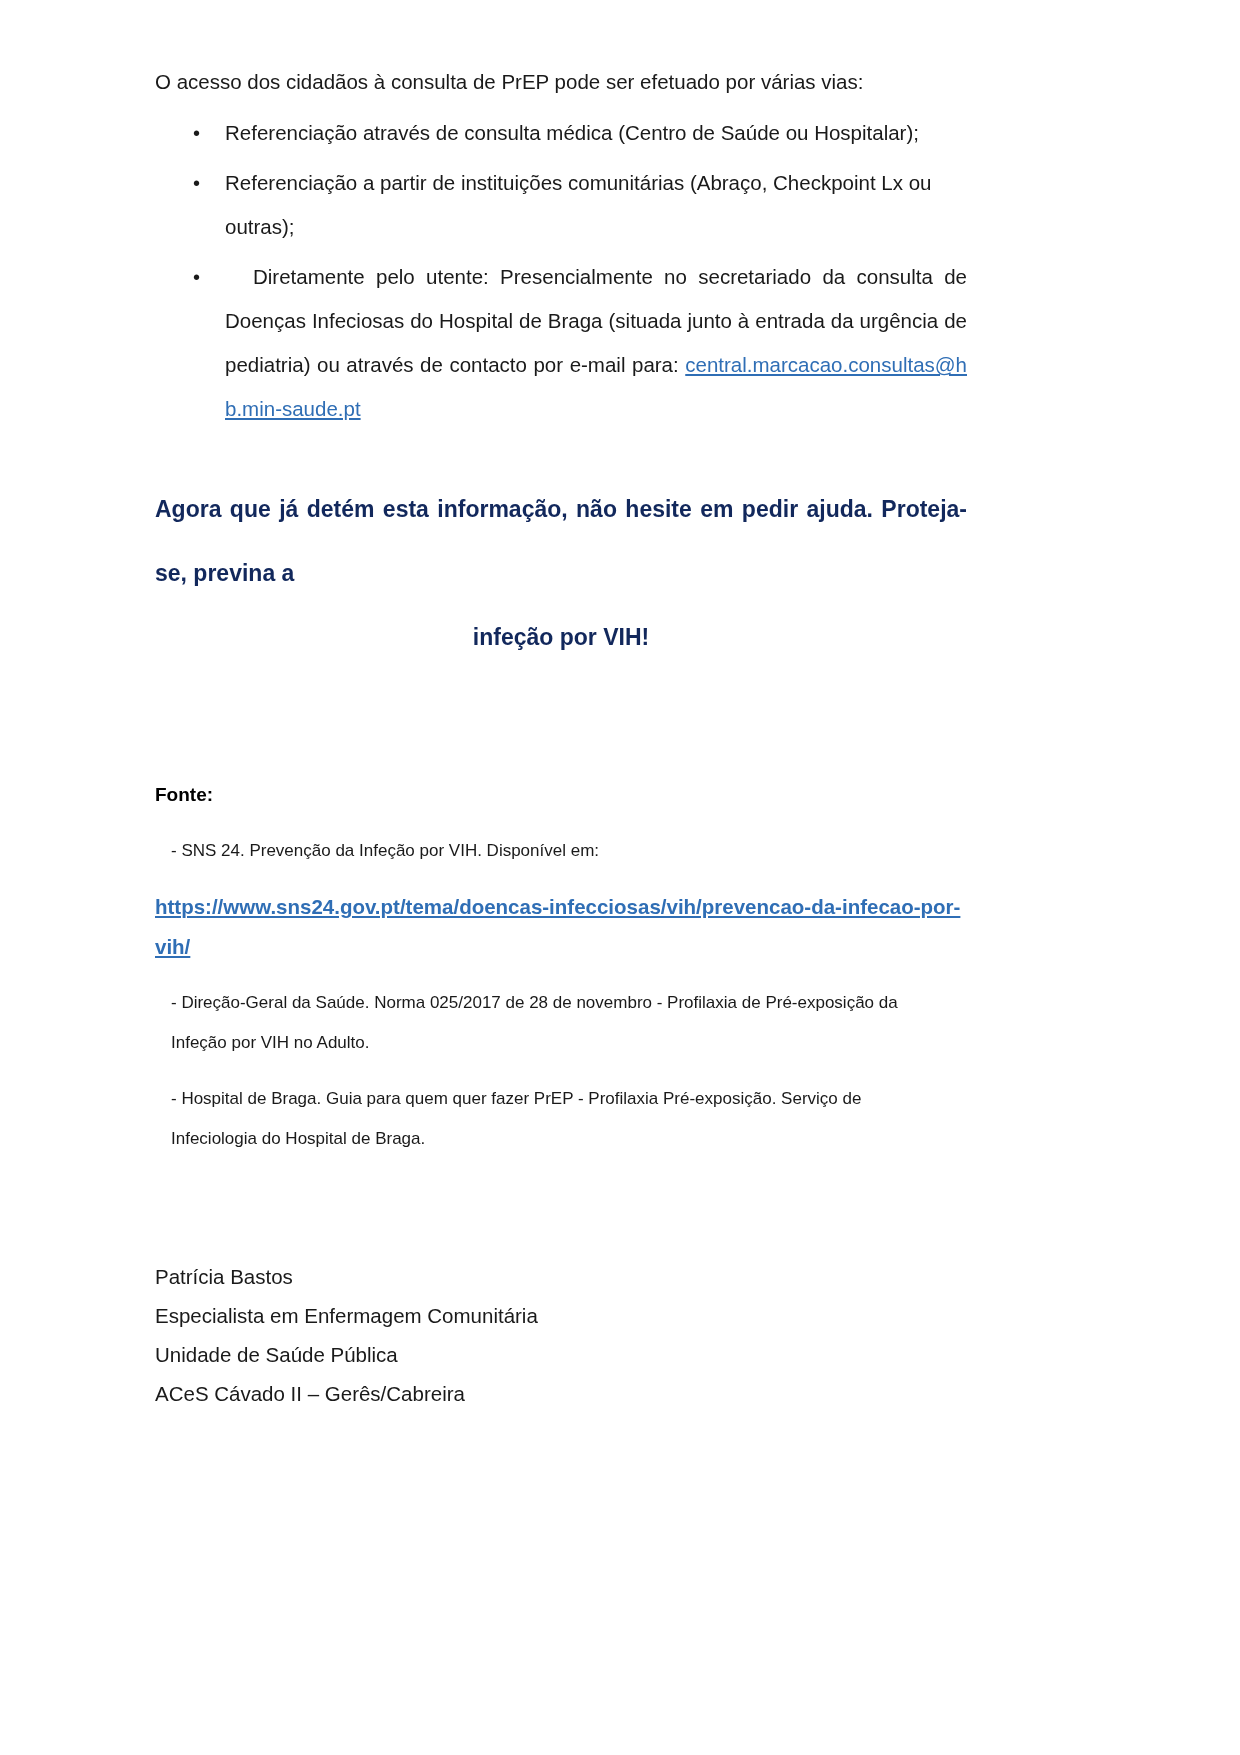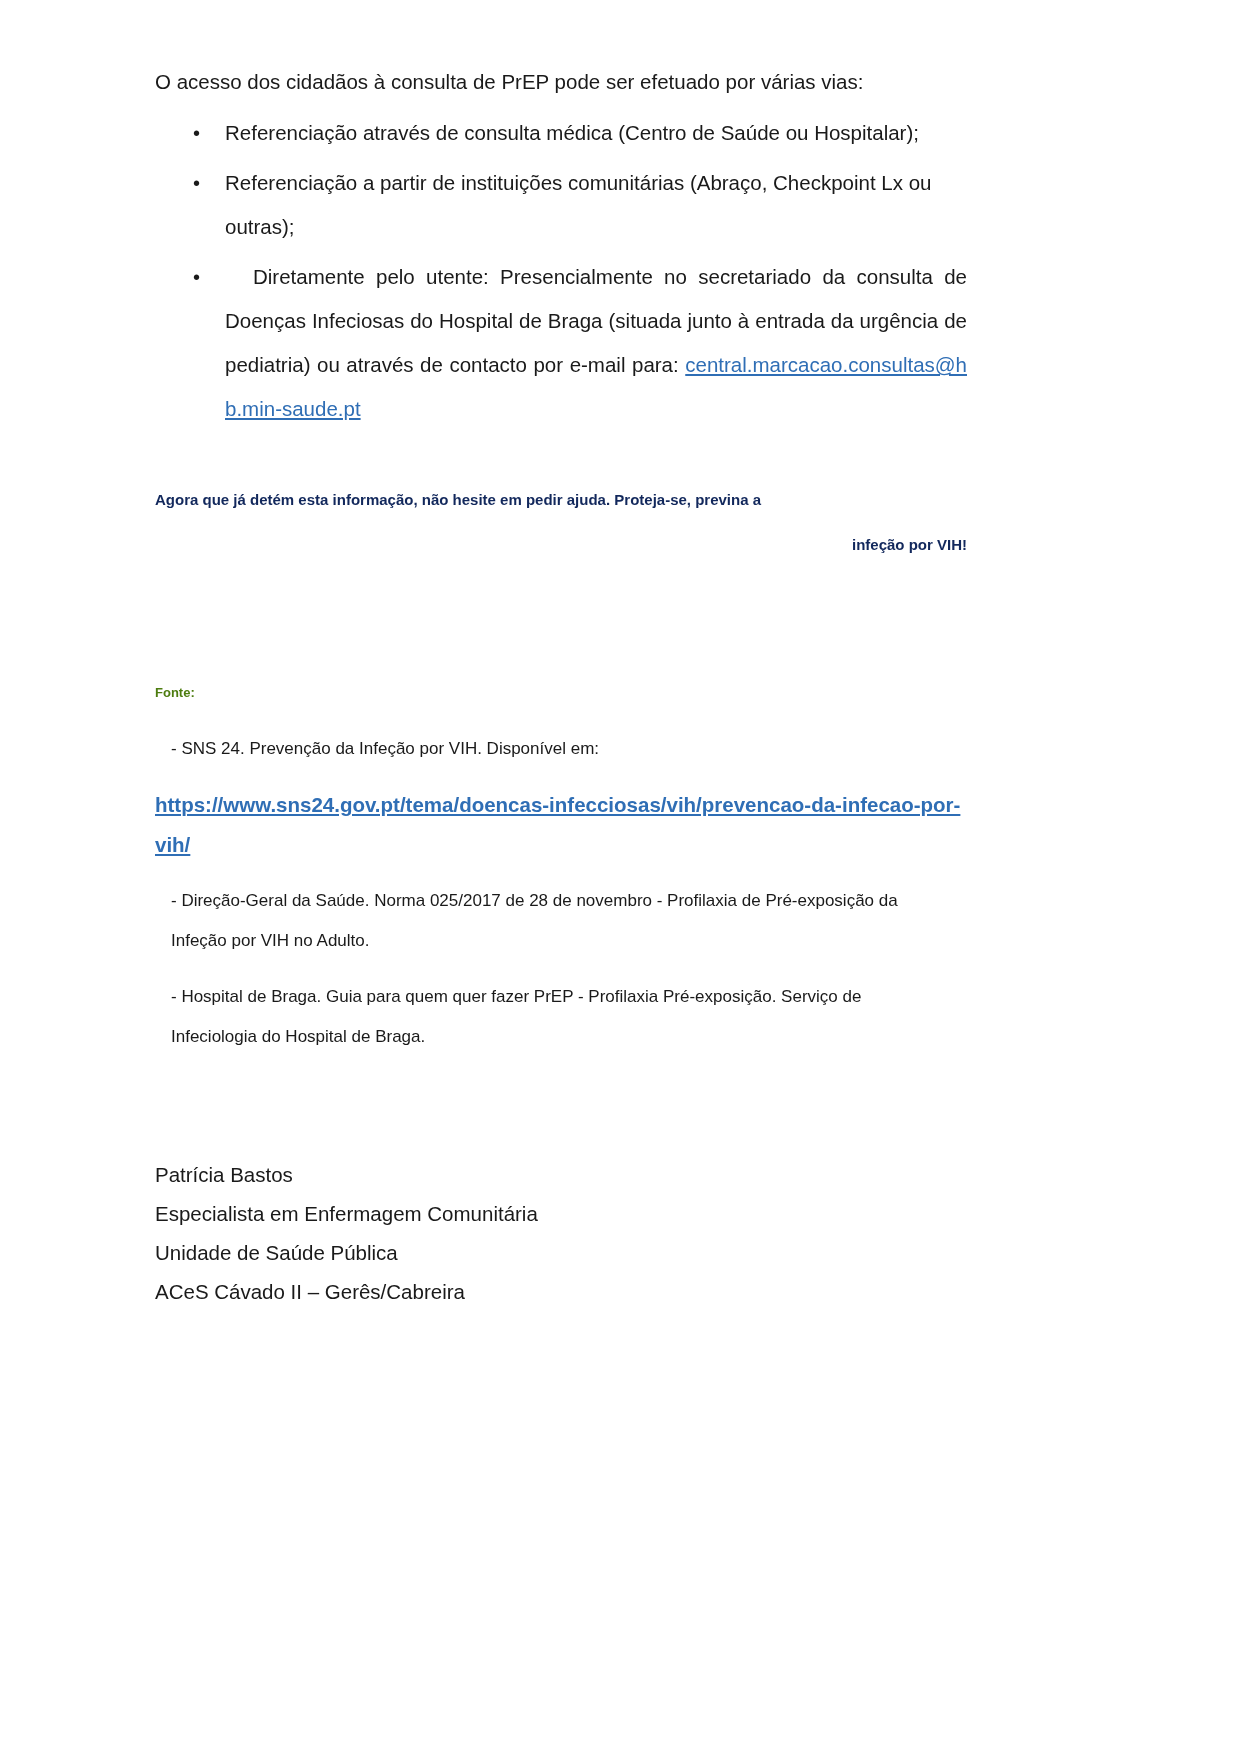--- a/index.html
+++ b/index.html
@@ -72,41 +72,41 @@
   a.link,
   .link {
     color: #2f6eb5;
     text-decoration: underline;
     word-break: break-all;
   }
 
   
   .callout {
     margin-top: 46px;
-    font-size: 15px;
-    line-height: 45px;
+    font-size: 23px;
+    line-height: 64px;
     font-weight: bold;
     color: #12285c;
     text-align: justify;
     text-justify: inter-word;
   }
   .callout .last-line {
     display: block;
-    text-align: right;
+    text-align: center;
   }
 
   
   .source-block {
     margin-top: 106px;
   }
   .source-title {
-    font-size: 13px;
+    font-size: 19px;
     line-height: 40px;
     font-weight: bold;
-    color: #4d7c0f;
+    color: #000000;
     margin: 0 0 6px 0;
   }
   .source-line {
     font-size: 17px;
     line-height: 40px;
     color: #1a1a1a;
     margin: 16px;
   }
   .source-url {
     font-size: 20.5px;

